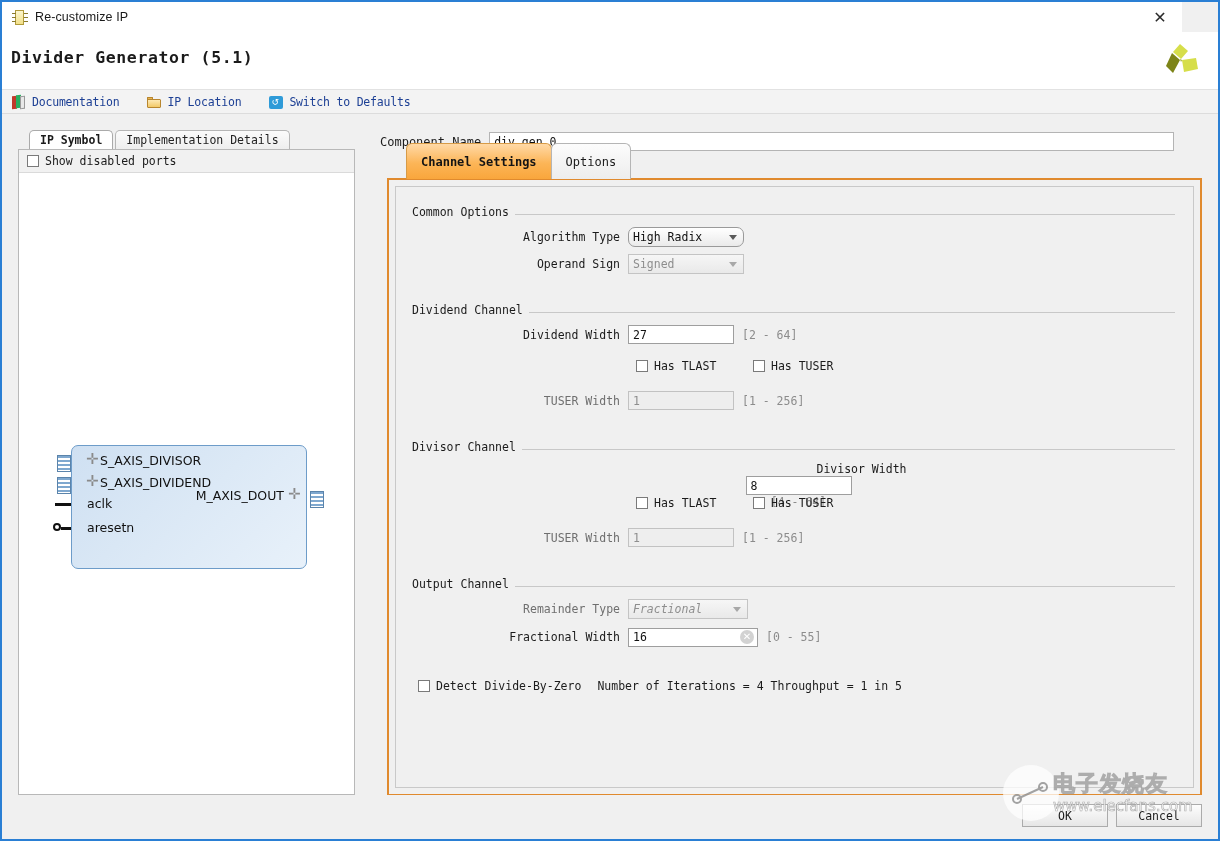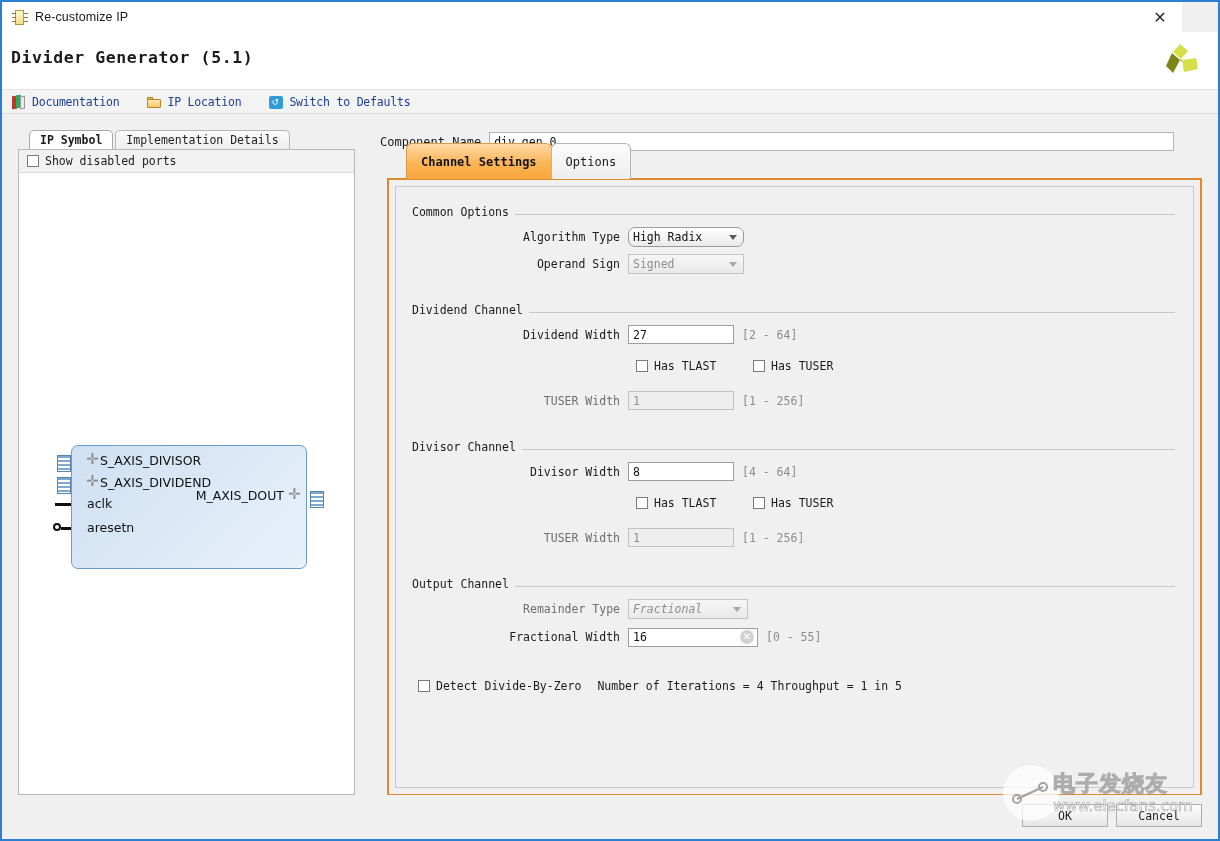--- a/index.html
+++ b/index.html
@@ -445,21 +445,21 @@
       <div class="field-row" style="left:0; top:204px; width:100%;">
         <span class="fld-label dim" style="width:224px;">TUSER Width</span>
         <input class="txtin disabled" style="margin-left: 8px; width: 106px;" type="text" disabled="" value="1">
         <span class="range">[1 - 256]</span>
       </div>
 
       <div class="group" style="top:253px;">
         <div class="group-rule"></div>
         <div class="group-title">Divisor Channel</div>
       </div>
-      <div class="field-row" style="left:0; top:275px; width:100%;">
+      <div class="field-row" style="left:0; top:275px; width:100%;flex-direction:column;">
         <span class="fld-label" style="width:224px;">Divisor Width</span>
         <input class="txtin" style="margin-left: 8px; width: 106px;" type="text" value="8">
         <span class="range">[4 - 64]</span>
       </div>
       <div class="cbrow" style="left:240px; top:309px;">
         <span class="cb"></span>
         <span class="cb-label">Has TLAST</span>
       </div>
       <div class="cbrow" style="left:357px; top:309px;">
         <span class="cb"></span>

